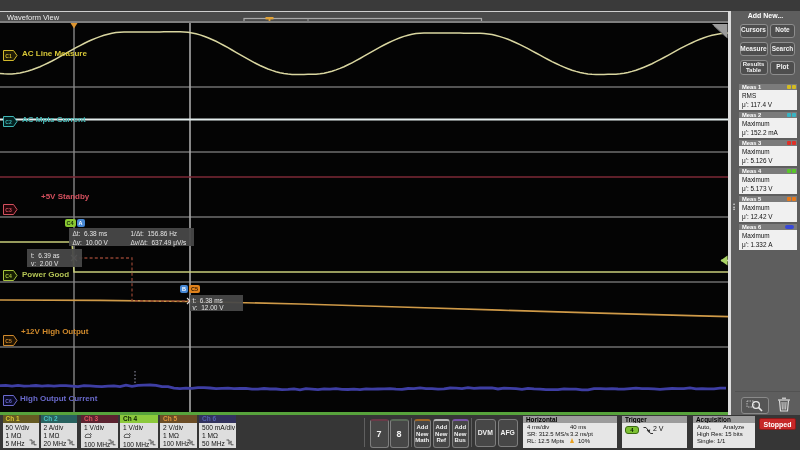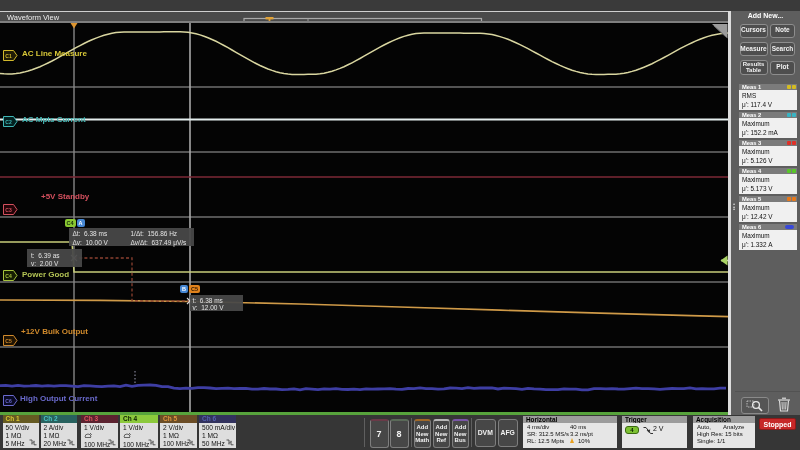--- a/index.html
+++ b/index.html
@@ -97,21 +97,21 @@
   <div class="wlabel" style="left:21px;top:192px;color:#d4505e;margin-left:20px;">+5V Standby</div>
   <svg class="abs" style="left:3px;top:270px;" width="15" height="11">
       <polygon points="0.5,0.5 10.5,0.5 14,5.5 10.5,10.5 0.5,10.5" fill="#161d02" stroke="#a6c23c" stroke-width="1"></polygon>
       <text x="5.5" y="7.5" font-family="Liberation Sans, sans-serif" font-size="5" font-weight="bold" fill="#a6c23c" text-anchor="middle">C4</text>
     </svg>
   <div class="wlabel" style="left:22px;top:270px;color:#b4c455;">Power Good</div>
   <svg class="abs" style="left:3px;top:335px;" width="15" height="11">
       <polygon points="0.5,0.5 10.5,0.5 14,5.5 10.5,10.5 0.5,10.5" fill="#201403" stroke="#d08a2c" stroke-width="1"></polygon>
       <text x="5.5" y="7.5" font-family="Liberation Sans, sans-serif" font-size="5" font-weight="bold" fill="#d08a2c" text-anchor="middle">C5</text>
     </svg>
-  <div class="wlabel" style="left:21px;top:326.5px;color:#d08a2c;">+12V Bulk Output</div>
+  <div class="wlabel" style="left:21px;top:326.5px;color:#d08a2c;">+12V High Output</div>
   <svg class="abs" style="left:3px;top:394.5px;" width="15" height="11">
       <polygon points="0.5,0.5 10.5,0.5 14,5.5 10.5,10.5 0.5,10.5" fill="#0a0a24" stroke="#6a6ace" stroke-width="1"></polygon>
       <text x="5.5" y="7.5" font-family="Liberation Sans, sans-serif" font-size="5" font-weight="bold" fill="#6a6ace" text-anchor="middle">C6</text>
     </svg>
   <div class="wlabel" style="left:20px;top:394px;color:#6a6acc;">High Output Current</div>
   <div class="cbadge" style="left:64.5px;top:218.5px;width:11px;background:#8ac832;color:#16300a;">C4</div>
   <div class="cbadge" style="left:76.5px;top:218.5px;width:8px;background:#4586d2;color:#fff;">A</div>
   <div class="cbadge" style="left:180px;top:285px;width:8px;background:#4586d2;color:#fff;">B</div>
   <div class="cbadge" style="left:189px;top:285px;width:11px;background:#e0821c;color:#301802;">C5</div>
   <div class="robox" style="left:68.5px;top:228px;width:117px;height:16px;">

